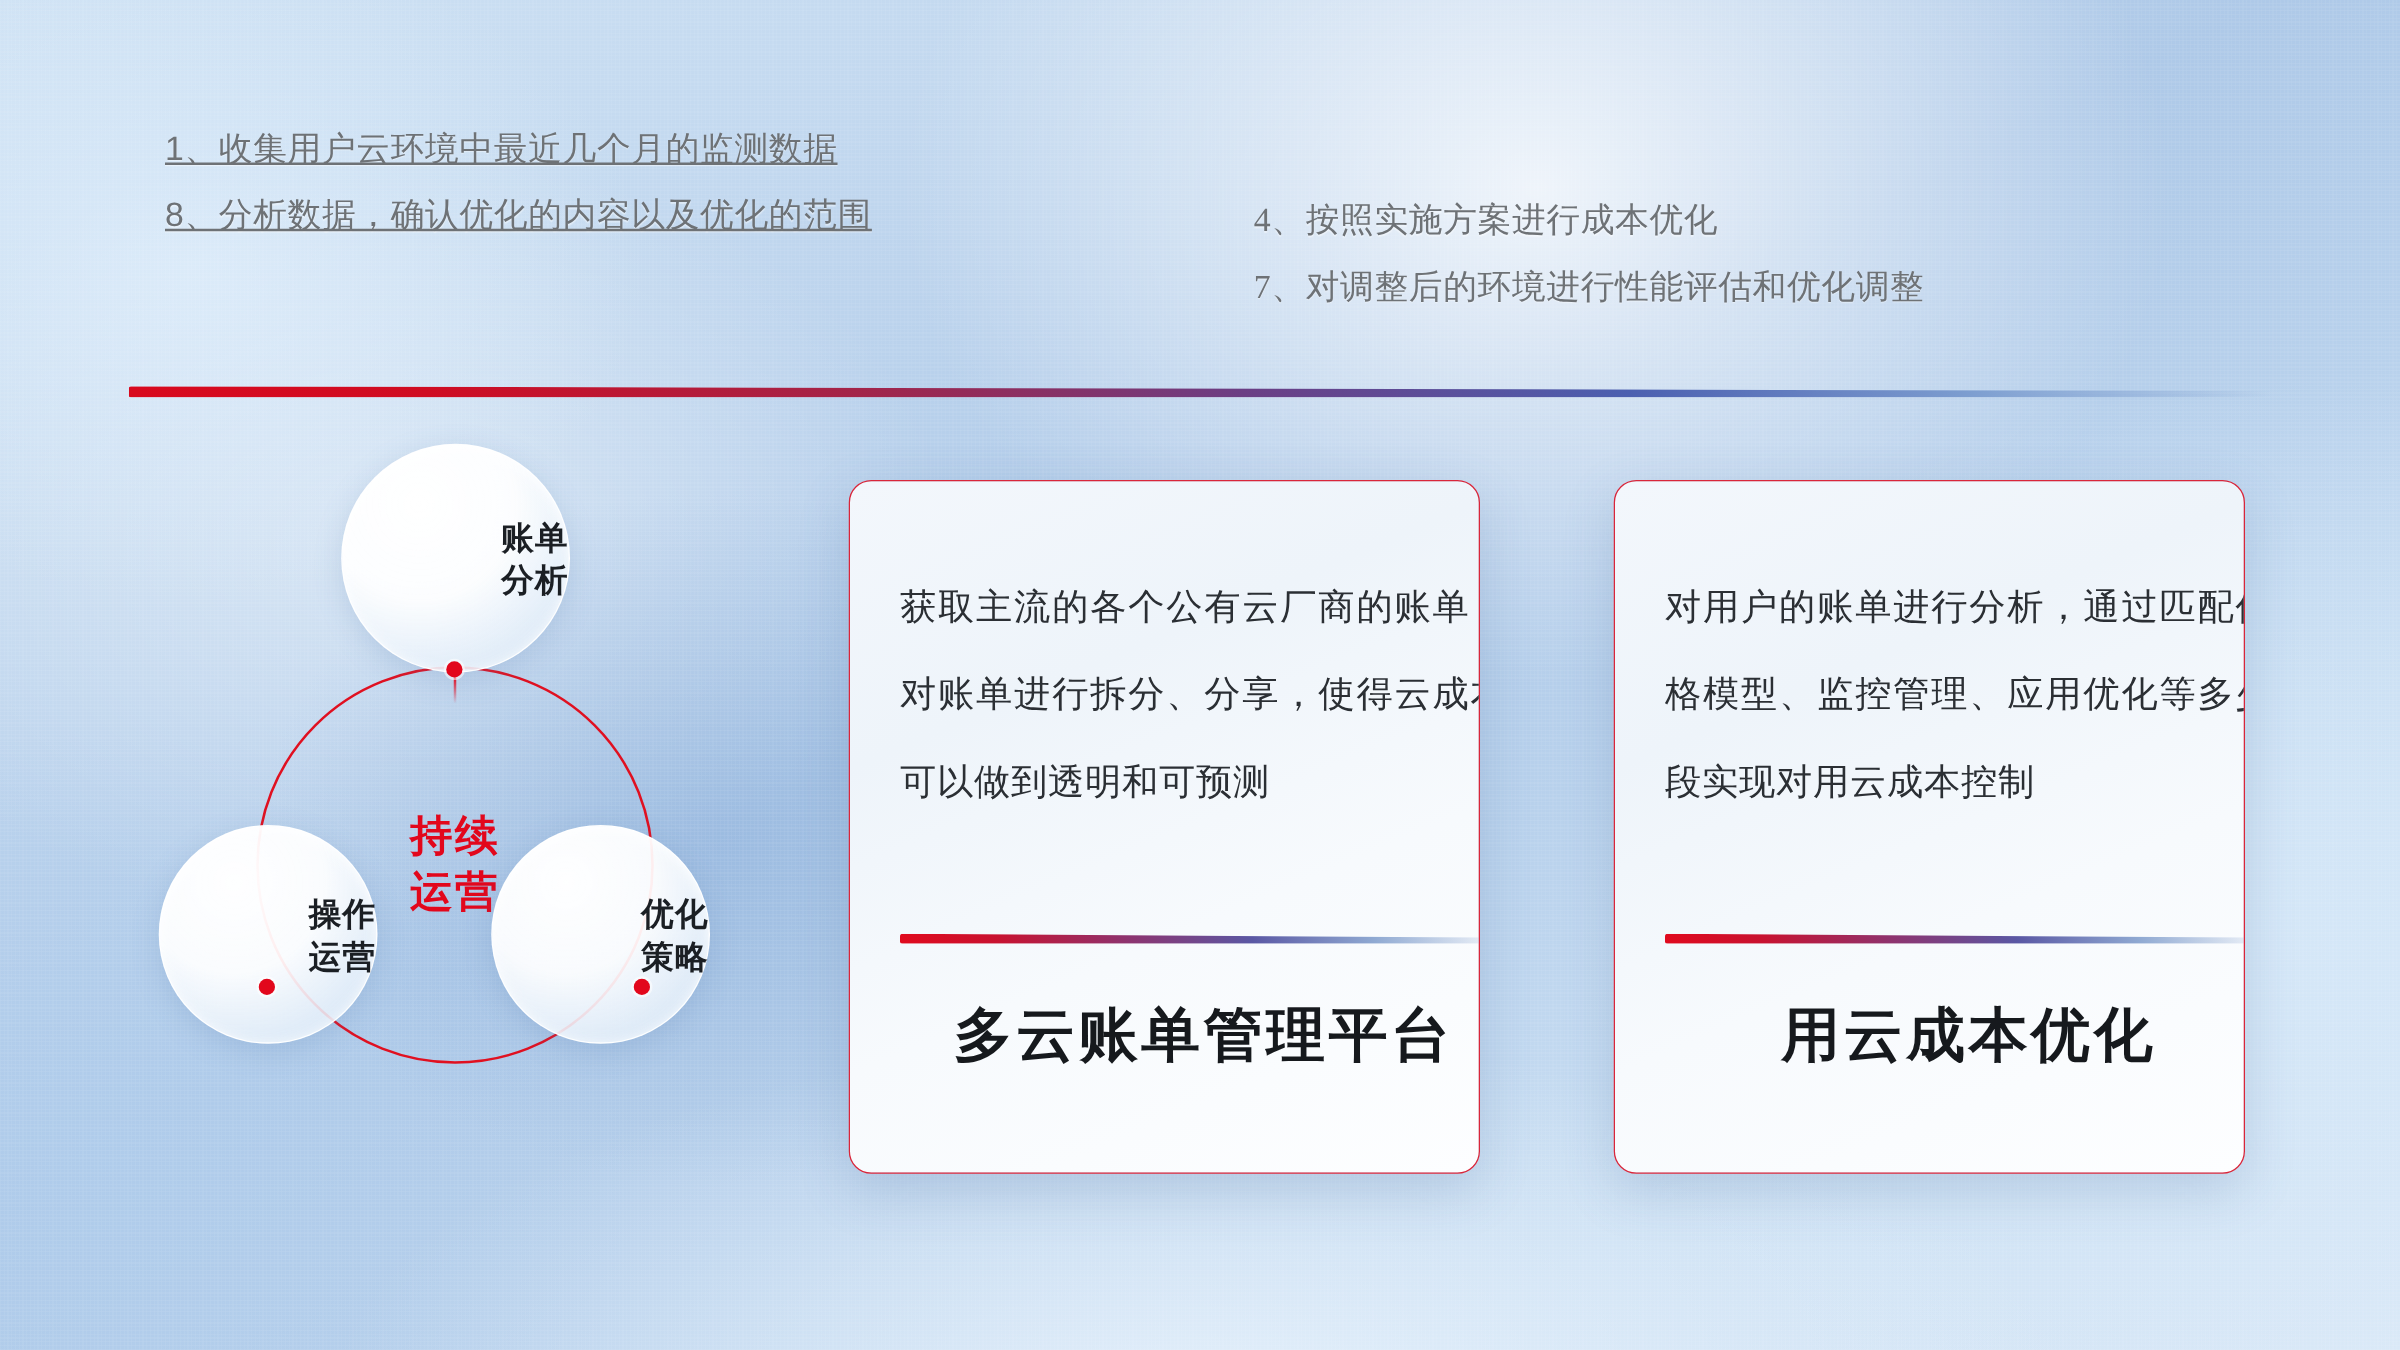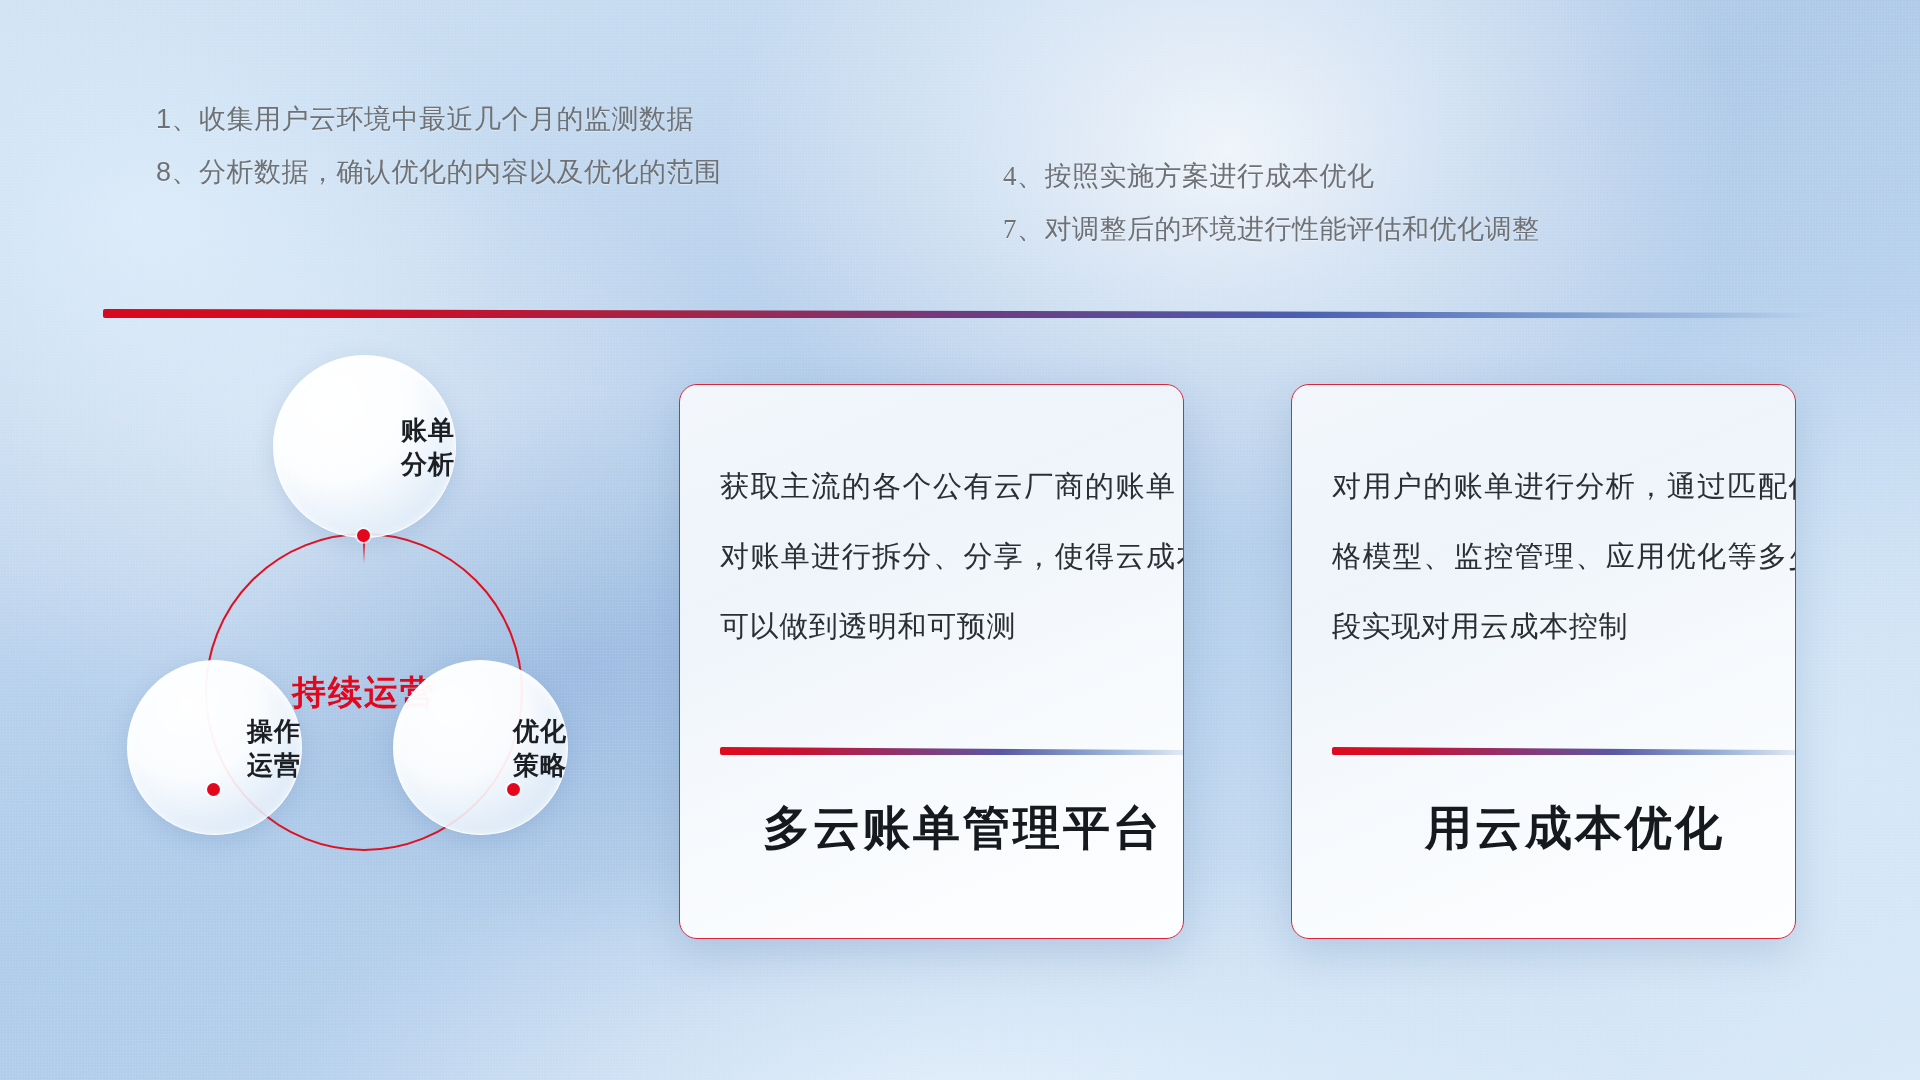--- a/index.html
+++ b/index.html
@@ -26,21 +26,21 @@
   }
   #noise{position:absolute;inset:0;opacity:.13;
     background-image:
       repeating-linear-gradient(0deg, rgba(255,255,255,.5) 0 1px, rgba(0,0,0,0) 1px 3px),
       repeating-linear-gradient(90deg, rgba(255,255,255,.35) 0 1px, rgba(0,0,0,0) 1px 3px);
   }
 
   
   .list{position:absolute;color:#6e7276;font-size:27px;line-height:53px;letter-spacing:.5px;
         text-shadow:0 1px 1px rgba(255,255,255,.45);white-space:nowrap;}
-  #list-left{left:156px;top:93px;}
+  #list-left{left:132px;top:93px;text-decoration:underline;}
   #list-right{left:1003px;top:150px;font-family:Liberation Serif, serif;}
   .list .li{display:block;}
 
   
   #divider{position:absolute;left:103px;top:309px;width:1715px;height:9px;}
   #divider .bar{
     width:100%;height:100%;
     background:linear-gradient(90deg,#d8091e 0%,#cf0c22 14%,#a32449 34%,#6b3e84 52%,#4b5fb0 70%,#7d9ed0 86%,rgba(190,214,238,0) 100%);
     clip-path:polygon(0 0,100% 42%,100% 100%,0 100%);
     border-radius:2px;
@@ -54,21 +54,21 @@
       background:
         radial-gradient(circle at 34% 26%, rgba(255,255,255,.99) 0%, rgba(255,255,255,.93) 42%, rgba(232,241,250,.88) 72%, rgba(216,231,246,.80) 100%);
       border:1.6px solid rgba(255,255,255,.95);
       box-shadow:0 6px 22px rgba(92,128,176,.22), inset 0 2px 10px rgba(255,255,255,.9);
       display:flex;align-items:flex-end;justify-content:center;flex-direction:column;}
   .bub .t{font-size:26px;font-weight:700;color:#1b1f24;line-height:34px;text-align:center;letter-spacing:1px;}
   #bub-top{left:178px;top:0px;width:183px;height:183px;}
   #bub-bl{left:32px;top:305px;width:175px;height:175px;}
   #bub-br{left:298px;top:305px;width:175px;height:175px;}
   .center-label{position:absolute;left:110px;top:178px;width:318px;height:318px;
-      display:flex;align-items:center;justify-content:center;flex-direction:row;}
+      display:flex;align-items:center;justify-content:center;flex-direction:column;}
   .center-label .t{font-size:34px;font-weight:800;color:#e2071c;line-height:45px;letter-spacing:2px;text-align:center;}
   .dot{position:absolute;width:13px;height:13px;border-radius:50%;background:#e2071c;
        box-shadow:0 0 0 2px rgba(255,255,255,.55);}
   #dot-top{left:262px;top:174px;}
   #dot-bl{left:112px;top:428px;}
   #dot-br{left:412px;top:428px;}
   .stem{position:absolute;width:2px;background:linear-gradient(180deg,#e2071c,rgba(226,7,28,0));}
   #stem-top{left:268px;top:186px;height:22px;}
 
   

